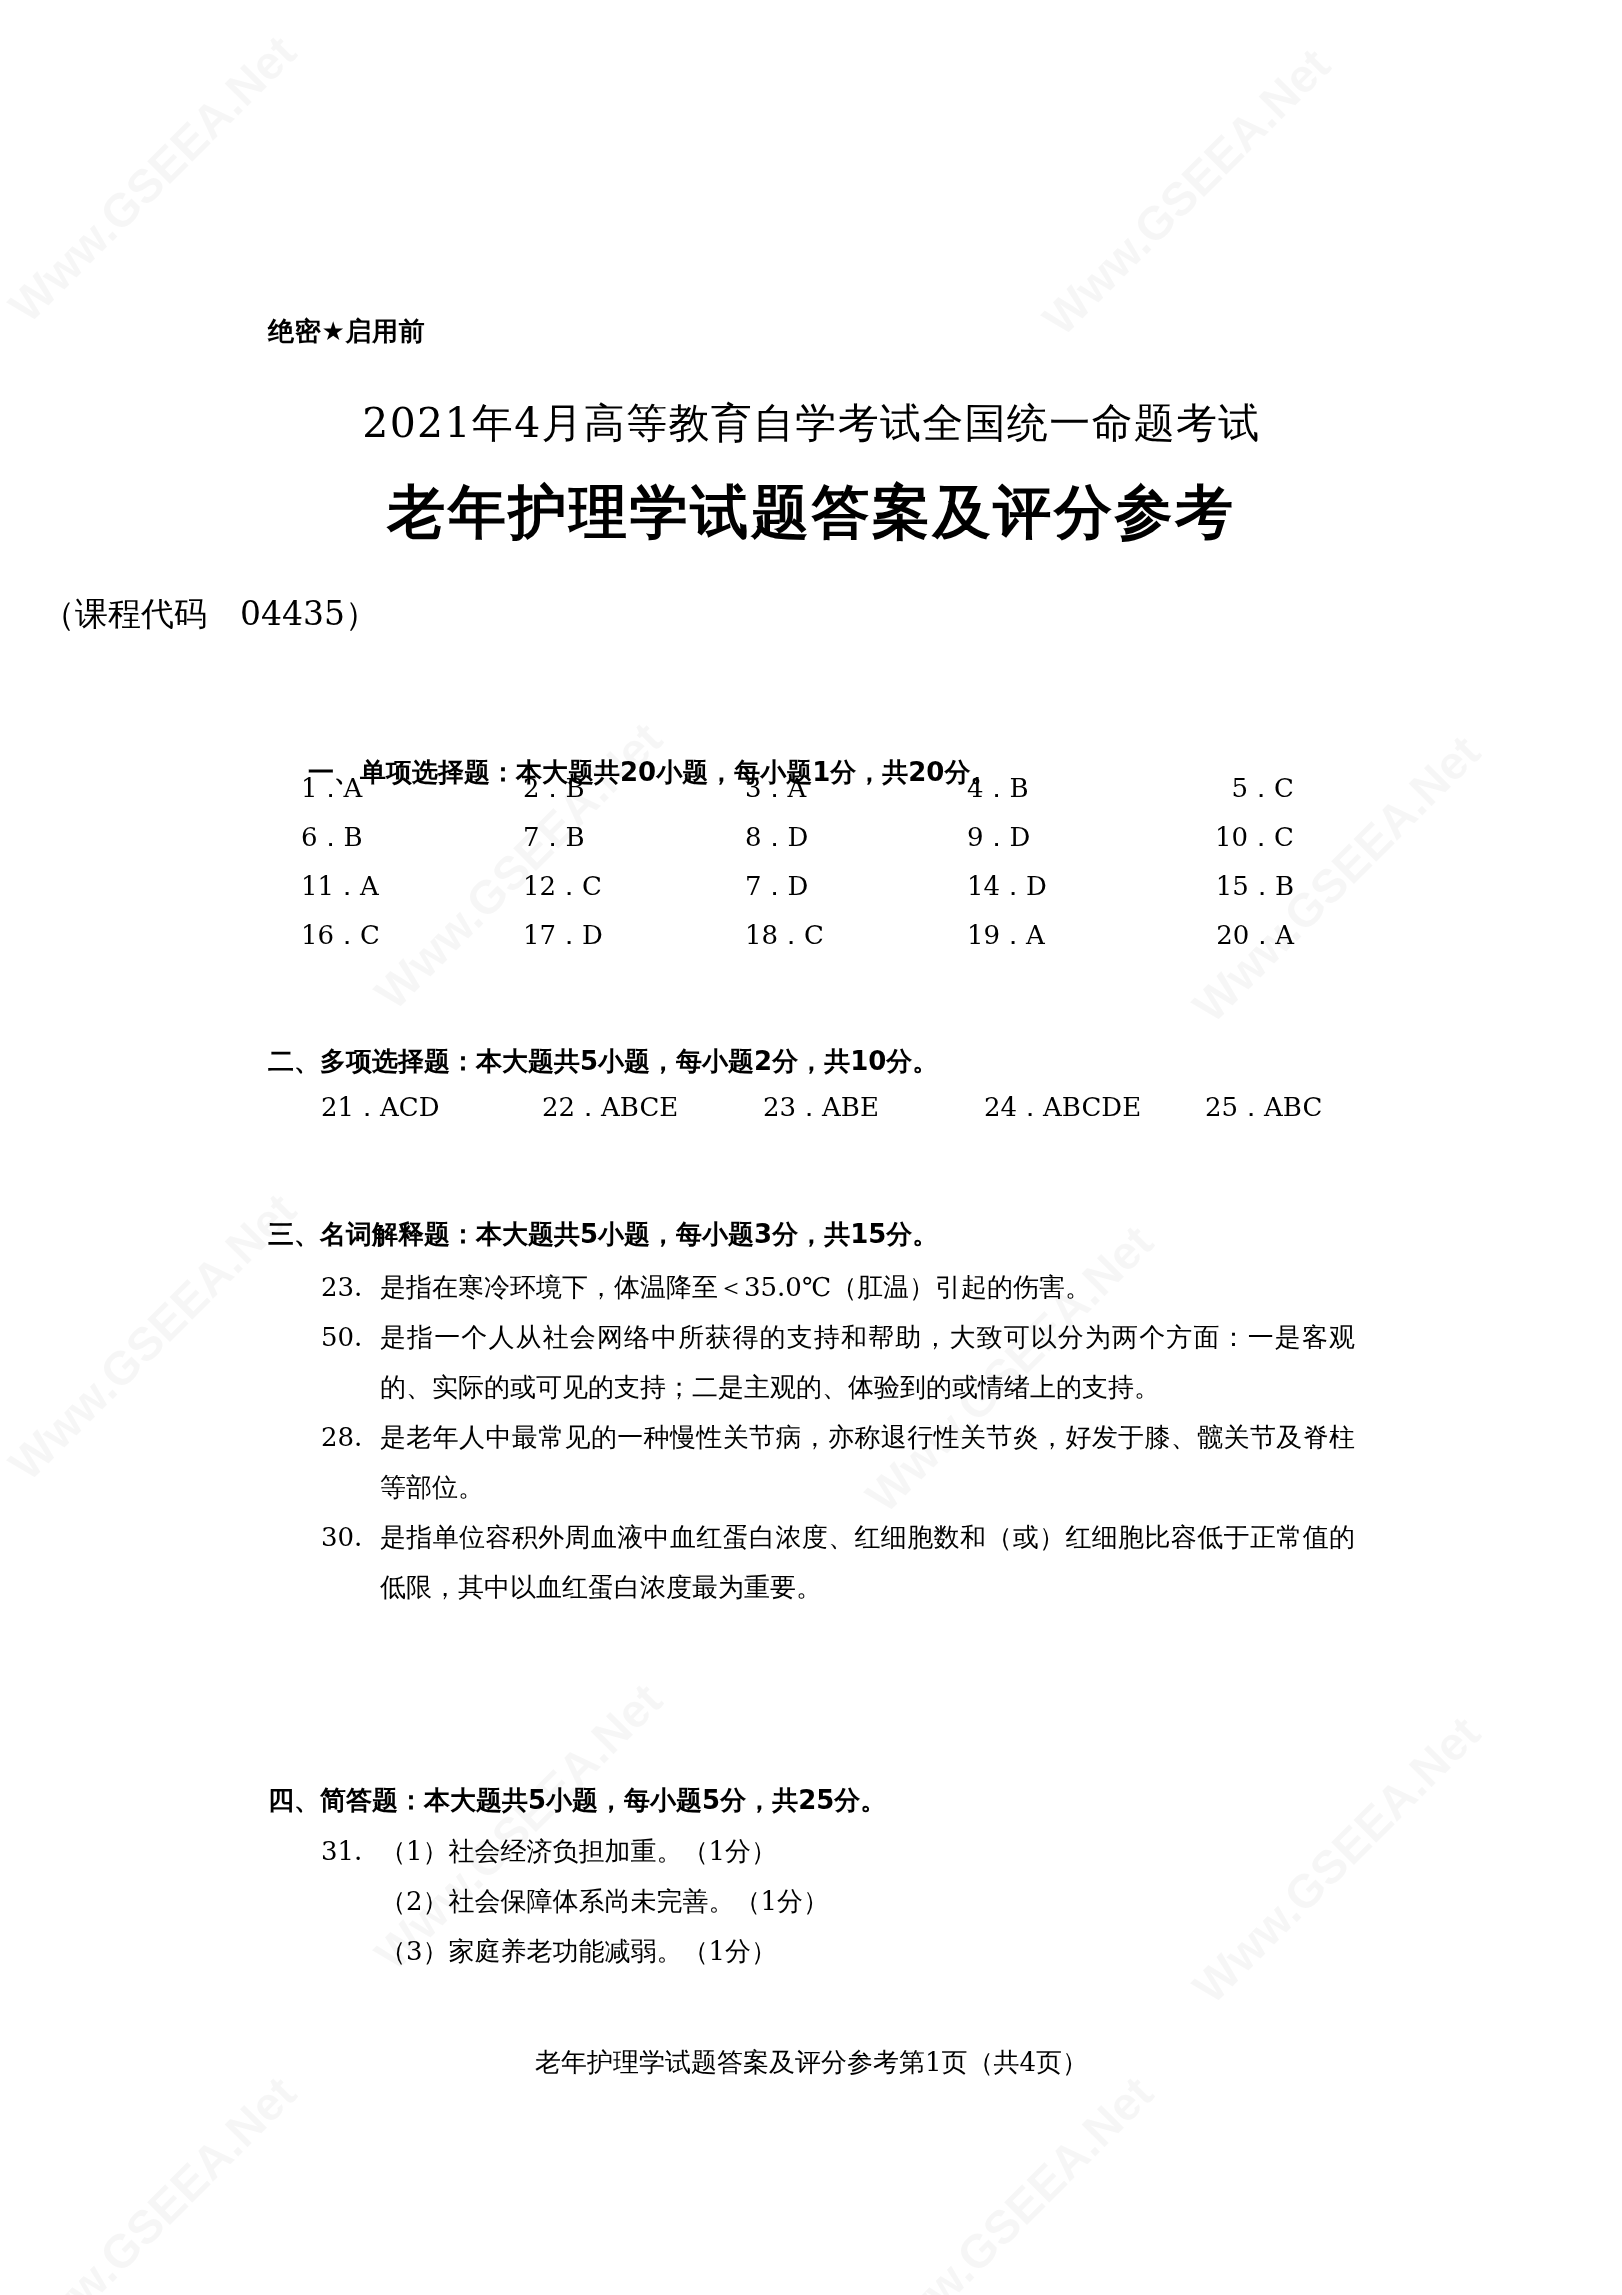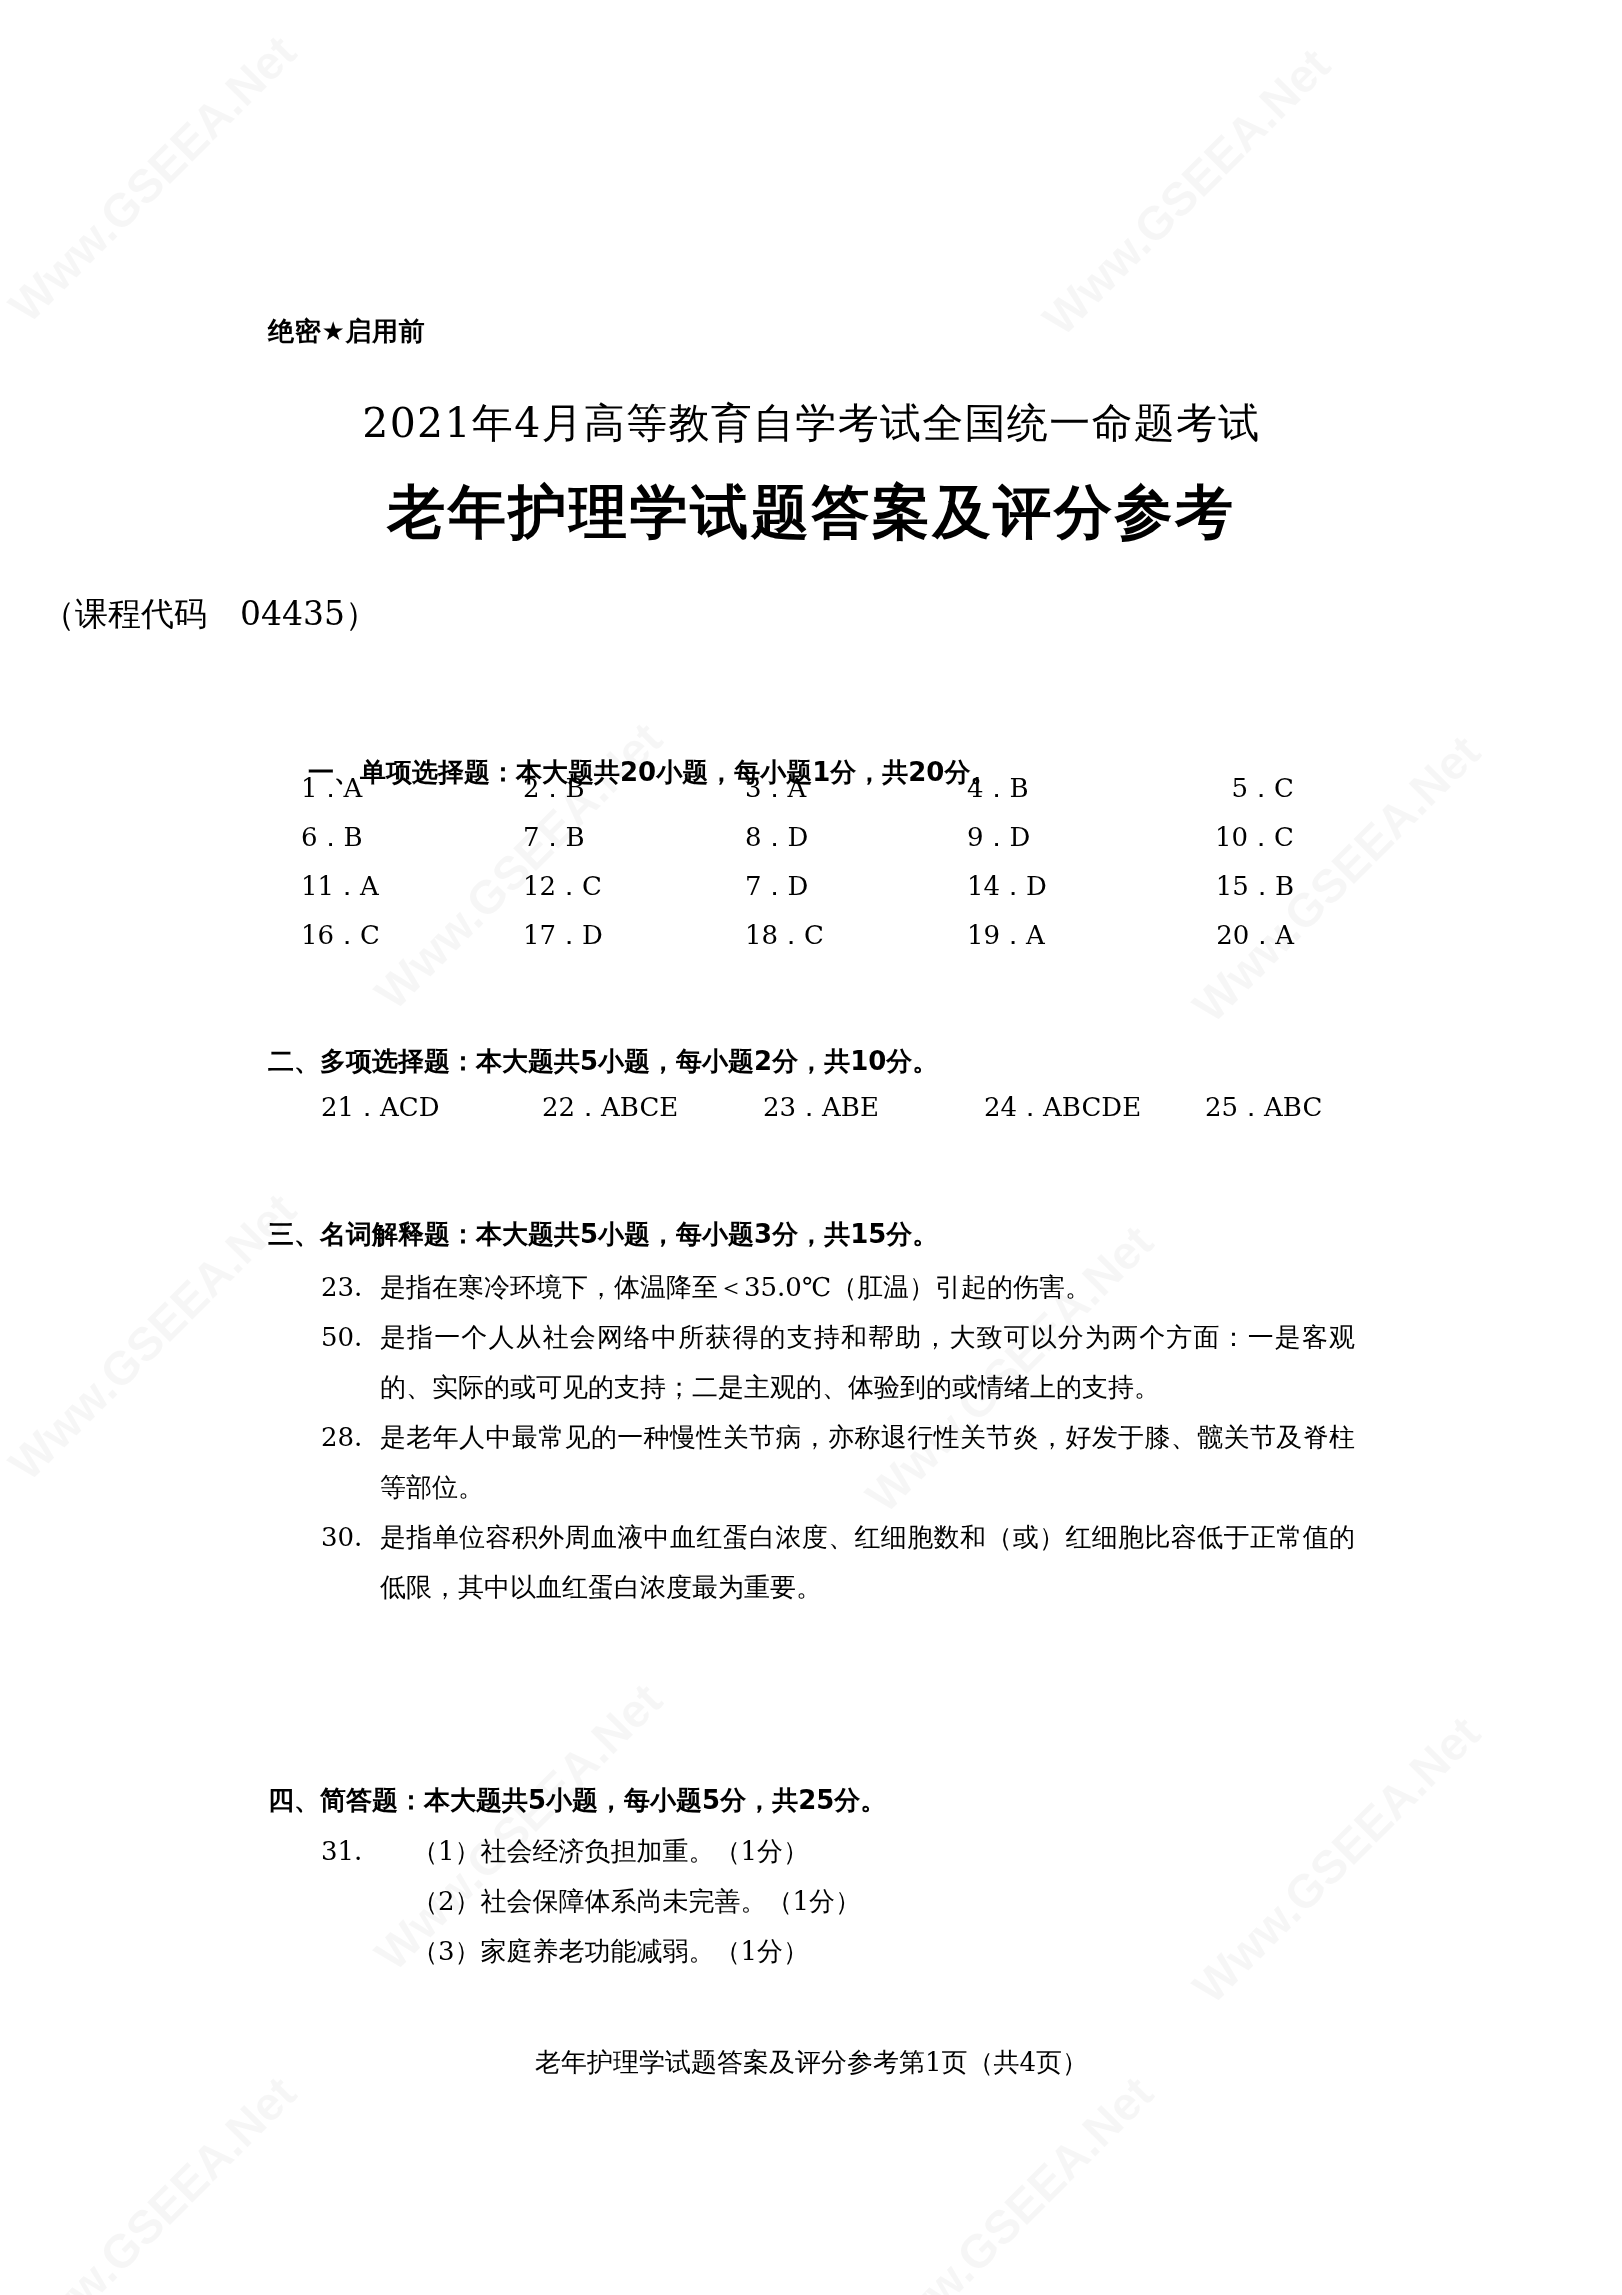--- a/index.html
+++ b/index.html
@@ -37,21 +37,21 @@
   .grid-row { display: flex; height: 49px; align-items: center; }
   .cell { width: 222px; font-size: 26px; }
   .cell:last-child { width: 105px; text-align: right; }
   .multi { position: absolute; left: 321px; top: 1090px; display: flex; font-size: 26px; }
   .multi .m { width: 221px; }
   .defs { position: absolute; left: 321px; width: 1034px; font-size: 26px; line-height: 50px; }
   .def { display: flex; }
   .def .num { width: 59px; flex: none; }
   .def .txt { flex: 1; text-align: justify; }
   .short { position: absolute; left: 321px; font-size: 26px; line-height: 50px; }
-  .short .row { display: flex; gap: 32px; }
+  .short .row { display: flex; }
   .short .num { width: 59px; flex: none; }
   .footer {
     position: absolute; left: 0; width: 1623px; top: 2045px; text-align: center; font-size: 26px;
   }
 </style>
 </head>
 <body>
 
 <div class="wm" style="left:-39px;top:151px;">Www.GSEEA.Net</div>
 <div class="wm" style="left:995px;top:164px;">Www.GSEEA.Net</div>

